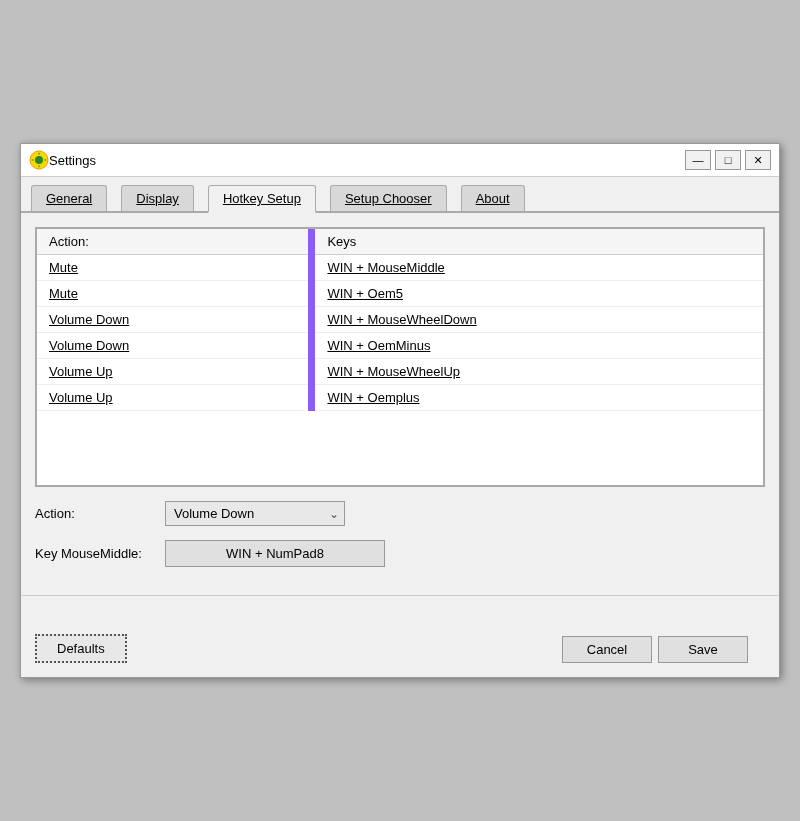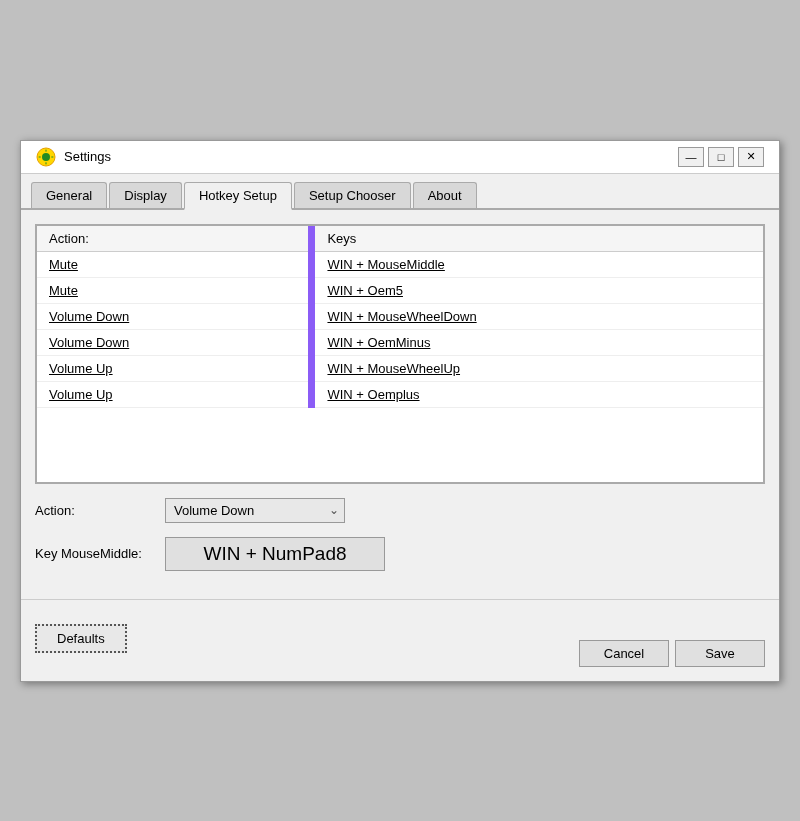--- a/index.html
+++ b/index.html
@@ -15,24 +15,23 @@
       overflow: hidden;
     }
     .window {
       width: 760px;
       background: #f0f0f0;
       border: 1px solid #999;
       box-shadow: 2px 2px 8px rgba(0,0,0,0.4);
     }
     .title-bar {
       background: #fff;
-      padding: 6px 15px;
-      display: flex;
-      align-items: center;
-      gap: 8px;
+      padding: 6px 8px;
+      display: flex;
+      align-items: center;
       border-bottom: 1px solid #ccc;
     }
     .title-bar-text {
       font-size: 13px;
       font-weight: normal;
       flex: 1;
     }
     .title-bar-controls {
       display: flex;
       gap: 4px;
@@ -45,23 +44,24 @@
       cursor: pointer;
       font-size: 11px;
       display: flex;
       align-items: center;
       justify-content: center;
     }
 
     .tabs {
       display: flex;
       padding: 8px 10px 0 10px;
-      gap: 0;
+      gap: 12px;
       background: #f0f0f0;
       border-bottom: 2px solid #aaa;
+      text-decoration: underline;
     }
     .tab {
       padding: 5px 14px;
       border: 1px solid #aaa;
       background: #d8d8d8;
       cursor: pointer;
       font-size: 13px;
       border-bottom: none;
       margin-right: 2px;
       border-radius: 3px 3px 0 0;
@@ -155,30 +155,30 @@
       top: 50%;
       transform: translateY(-50%);
       pointer-events: none;
       font-size: 12px;
       color: #555;
     }
     .key-combo-display {
       background: #e0e0e0;
       border: 1px solid #999;
       padding: 5px 20px;
-      font-size: 19px;
+      font-size: 13px;
       min-width: 220px;
       text-align: center;
     }
 
     .footer {
       display: flex;
       justify-content: space-between;
-      align-items: center;
-      padding: 10px 14px 14px 14px;
+      align-items: flex-end;
+      padding: 10px 31px 14px 14px;
       background: #f0f0f0;
       border-top: 1px solid #ccc;
     }
     .footer-right {
       display: flex;
       gap: 6px;
       margin-top: 30px;
     }
 
     .settings-icon {

